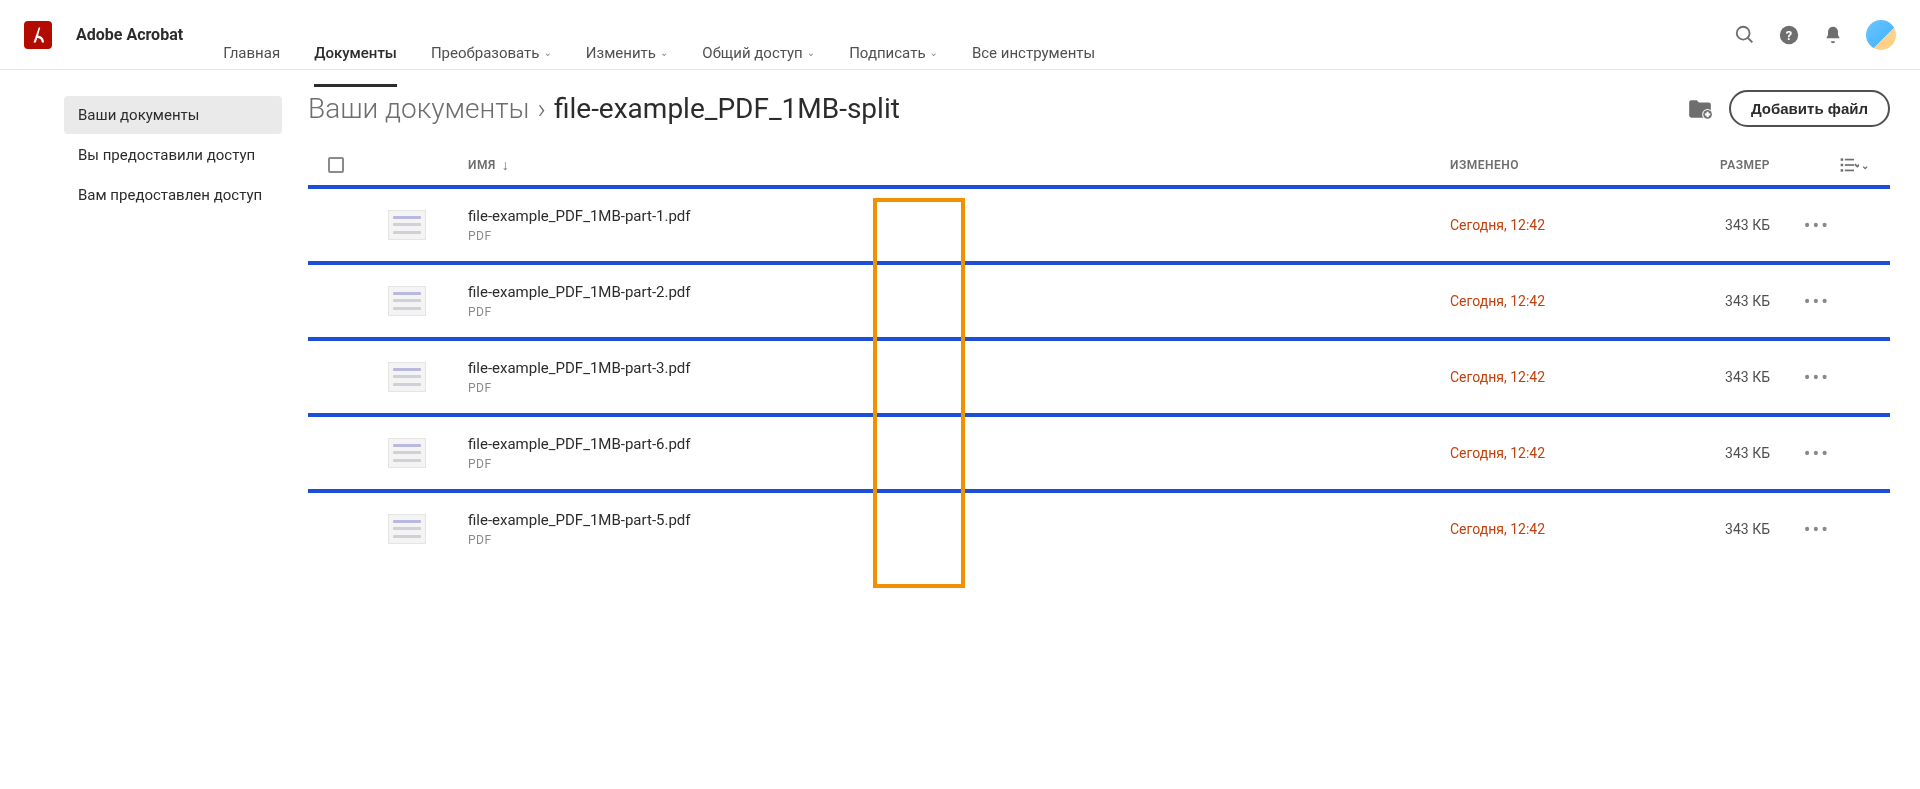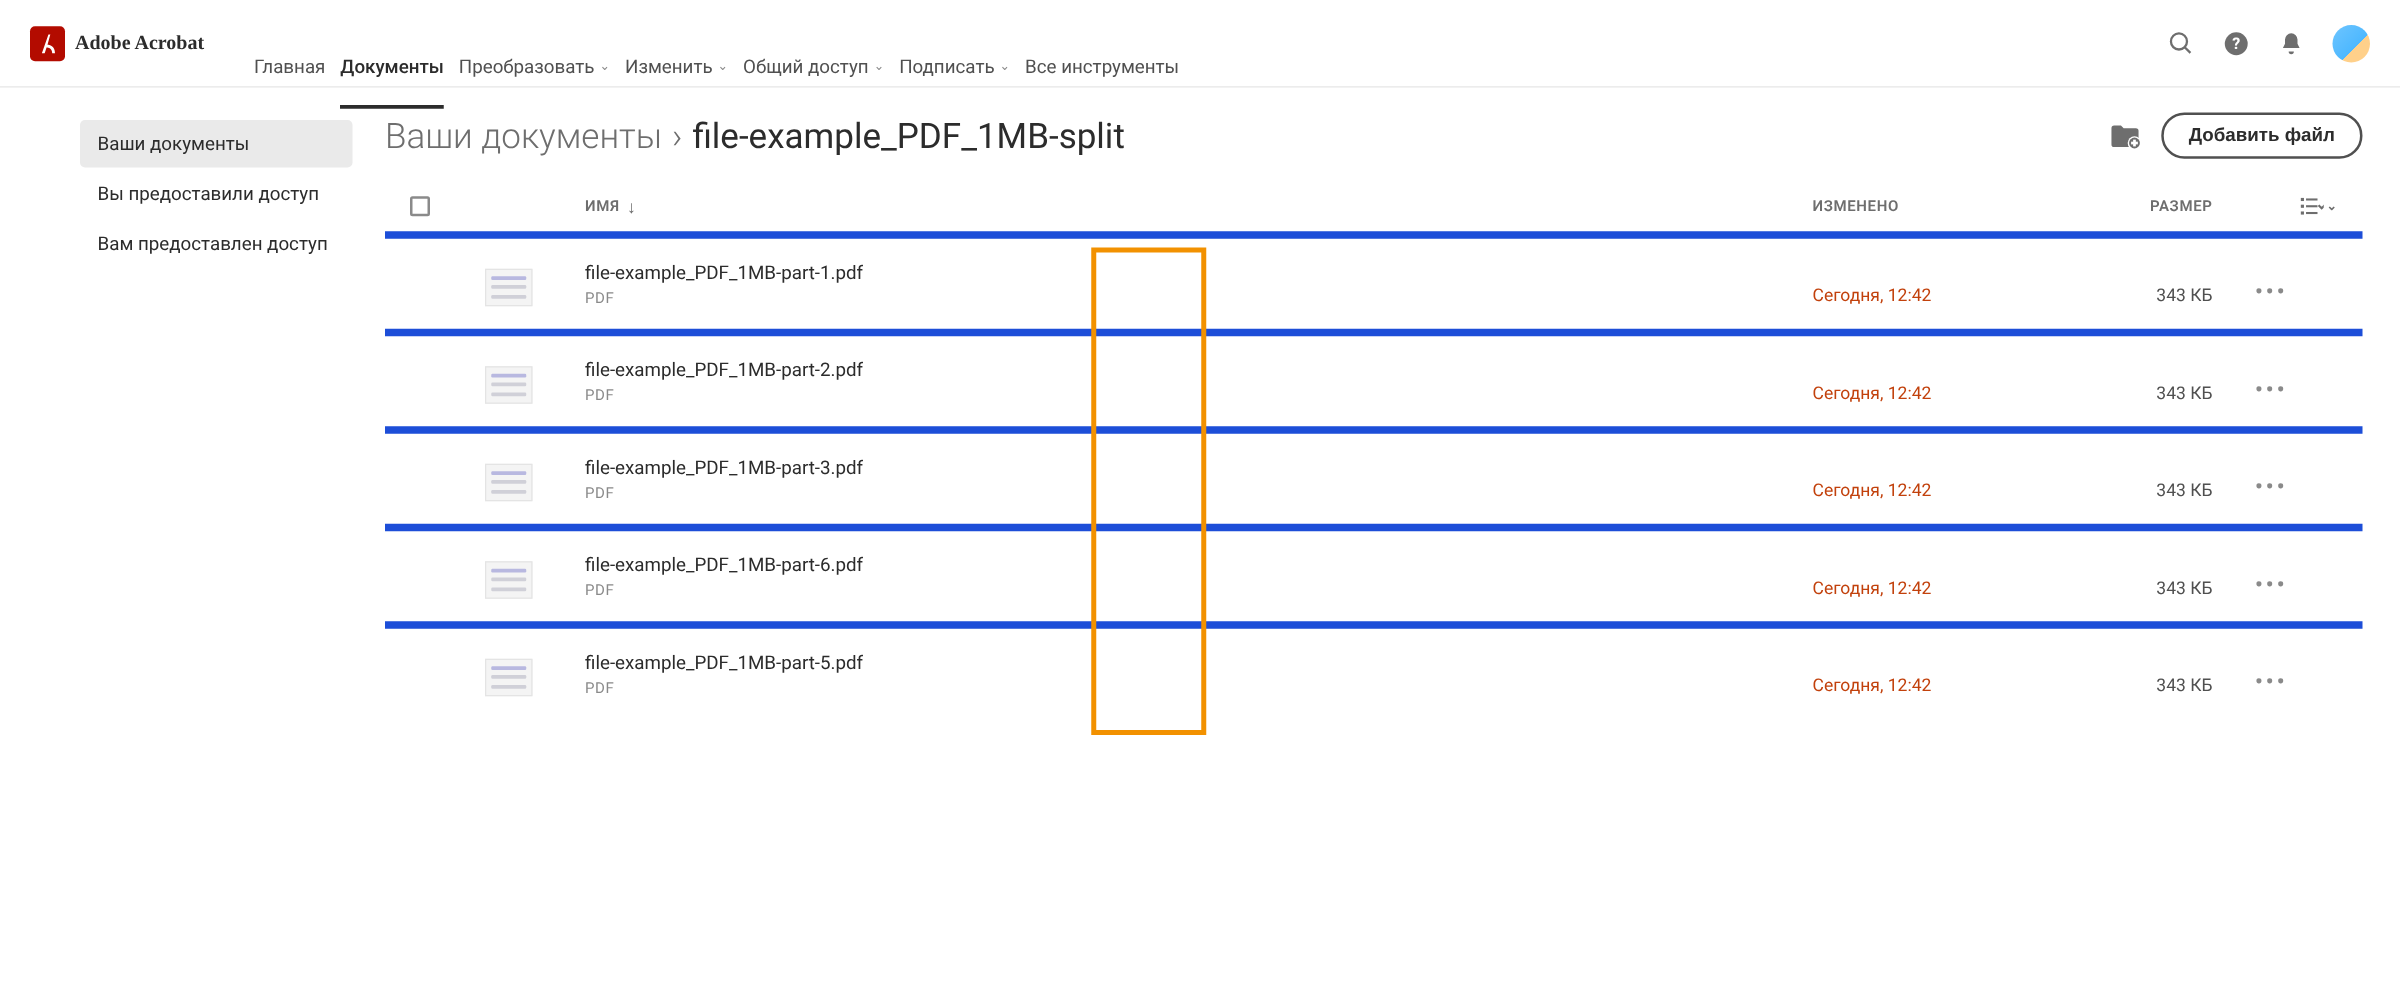--- a/index.html
+++ b/index.html
@@ -10,28 +10,28 @@
     font-size: 14px;
   }
   
   .header {
     display: flex;
     align-items: center;
     height: 70px;
     border-bottom: 1px solid #e6e6e6;
     padding: 0 24px;
   }
-  .logo-block { display: flex; align-items: center; gap: 8px; margin-right: 40px; font-family: Liberation Serif, serif; }
+  .logo-block { display: flex; align-items: center; gap: 24px; margin-right: 40px; }
   .logo {
     width: 28px; height: 28px; background: #b30b00; border-radius: 4px;
     display: flex; align-items: center; justify-content: center;
   }
   .logo svg { width: 18px; height: 18px; }
   .brand { font-weight: 700; font-size: 16px; }
-  .topnav { display: flex; gap: 12px; align-items: flex-start; height: 100%; margin-top: 36px; }
+  .topnav { display: flex; gap: 34px; align-items: flex-start; height: 100%; margin-top: 36px; }
   .topnav-item {
     color: #505050; cursor: pointer; font-size: 15px; display: flex;
     align-items: center; gap: 4px; height: 100%; border-bottom: 3px solid transparent;
     padding-top: 3px;
   }
   .topnav-item.active { border-bottom-color: #2c2c2c; color: #2c2c2c; font-weight: 500; }
   .caret { font-size: 10px; color: #8a8a8a; }
   .header-spacer { flex: 1; }
   .header-icons { display: flex; align-items: center; gap: 22px; }
   .hicon { width: 22px; height: 22px; color: #6e6e6e; cursor: pointer; display: flex; align-items: center; justify-content: center; }
@@ -74,22 +74,22 @@
   .col-check { width: 60px; display: flex; align-items: center; }
   .checkbox { width: 16px; height: 16px; border: 2px solid #8a8a8a; border-radius: 2px; cursor: pointer; }
   .col-thumb { width: 80px; }
   .col-name { flex: 1; display: flex; align-items: center; gap: 6px; }
   .col-mod { width: 200px; }
   .col-size { width: 120px; text-align: right; }
   .col-more { width: 60px; text-align: right; }
   .view-toggle { width: 40px; display: flex; align-items: center; justify-content: flex-end; color: #6e6e6e; cursor: pointer; }
 
   .row {
-    display: flex; align-items: flex-end; padding: 18px 20px;
-    border-top: 6px solid #1d4ed8; cursor: pointer;
+    display: flex; align-items: center; padding: 18px 20px;
+    border-top: 4px solid #1d4ed8; cursor: pointer;
   }
   .thumb {
     width: 38px; height: 30px; background: #f4f4f4; border: 1px solid #e4e4e4;
     display: flex; flex-direction: column; justify-content: space-around; padding: 3px 4px;
   }
   .thumb .bar { height: 3px; background: #d0d0d8; border-radius: 1px; }
   .thumb .bar:first-child { background: #b8b8e0; }
   .fname { font-size: 15px; color: #2c2c2c; }
   .ftype { font-size: 12px; color: #8a8a8a; letter-spacing: 0.5px; margin-top: 4px; }
   .modtext { font-size: 14px; color: #c2410c; }

